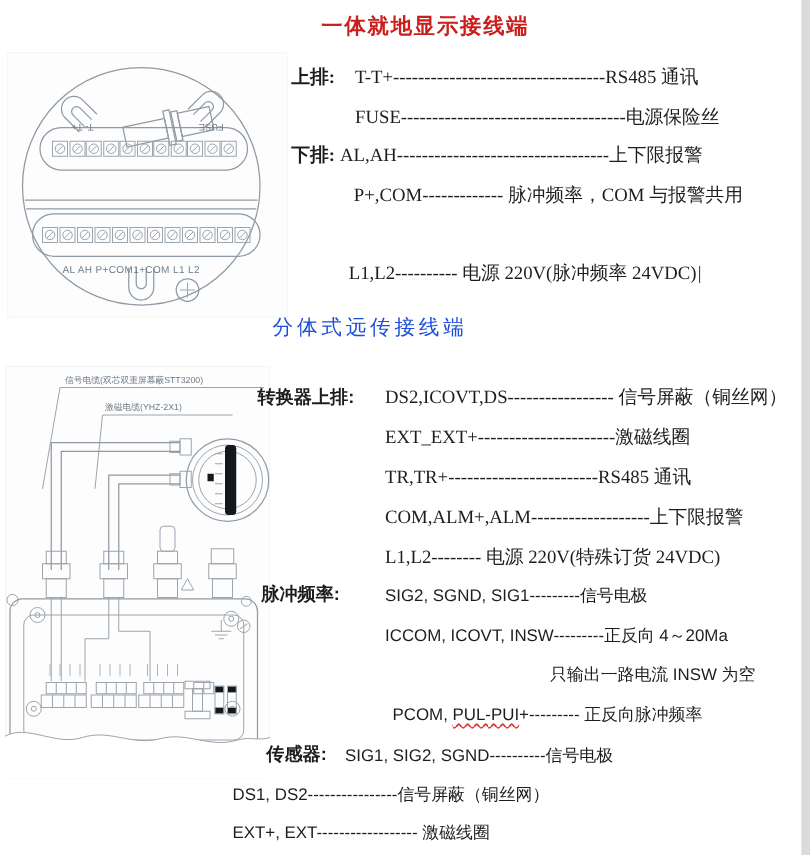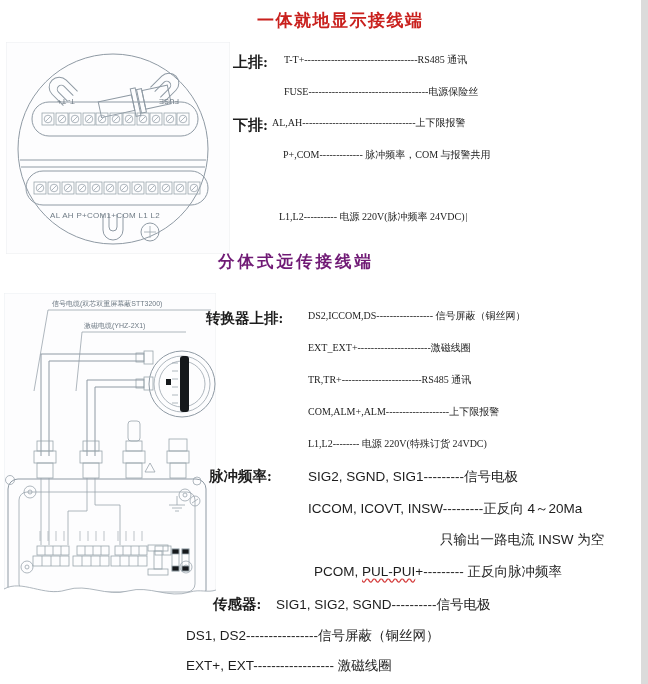--- a/index.html
+++ b/index.html
@@ -1,25 +1,25 @@
 <!DOCTYPE html>
 <html><head>
 <meta charset="utf-8">
 <style>
   html,body{margin:0;padding:0;background:#ffffff;}
   .page{position:relative;width:648px;height:684px;background:#ffffff;overflow:hidden;
         font-family:"Liberation Serif","DejaVu Serif",serif;color:#1d1d1d;}
   .abs{position:absolute;white-space:nowrap;line-height:1.15;}
   .title{font-family:"Liberation Sans","DejaVu Sans",sans-serif;font-weight:bold;
          font-size:17px;letter-spacing:1.5px;color:#c9201d;}
-  .h2{font-size:16.5px;letter-spacing:3px;color:#701a75;font-weight:bold;}
-  .serif{font-size:10px;}
+  .h2{font-size:16.5px;letter-spacing:3px;color:#1d4ed8;}
+  .serif{font-size:15px;}
   .mono{font-family:Liberation Sans, sans-serif;font-size:13.5px;}
   .lbl{font-weight:bold;font-size:15px;}
-  .lbl.hei{font-family:Liberation Serif, serif;font-size:14.5px;}
+  .lbl.hei{font-family:Liberation Sans, sans-serif;font-size:14.5px;}
   .wavy{text-decoration:underline;text-decoration-style:wavy;text-decoration-color:#d43c3c;
         text-underline-offset:2px;}
   .cursor{font-weight:normal;margin-left:1px;}
   .edge{position:absolute;right:0;top:0;width:7px;height:684px;background:#dbdbdb;}
   svg{position:absolute;}
   svg .ln{stroke:#8f9aa4;stroke-width:1;fill:none;}
   svg .ln2{stroke:#9aa5ad;stroke-width:.8;fill:none;}
   svg text{fill:#6f7b85;font-family:"Liberation Sans","DejaVu Sans",sans-serif;}
 </style>
 </head>
@@ -250,21 +250,21 @@
         <circle cx="191" cy="208" r="5"></circle>
           <line x1="188" y1="210" x2="194" y2="206"></line>
       </g>
     </g>
 
     <path d="M0 296 C 18 286, 40 304, 62 297 C 84 290, 102 304, 124 298 C 146 292, 164 306, 186 299 C 196 296, 204 300, 212 297 L212 330 L0 330 Z" fill="#ffffff" stroke="none"></path>
     <path d="M0 296 C 18 286, 40 304, 62 297 C 84 290, 102 304, 124 298 C 146 292, 164 306, 186 299 C 196 296, 204 300, 212 297" class="ln2"></path>
   </svg>
 
   <div class="abs lbl hei" style="left:206px;top:310px">转换器上排:</div>
-  <div class="abs serif" style="left:308px;top:310px">DS2,ICCOM,DS----------------- 信号屏蔽（铜丝网）</div>
+  <div class="abs serif" style="left:308px;top:310px">DS2,ICOVT,DS----------------- 信号屏蔽（铜丝网）</div>
   <div class="abs serif" style="left:308px;top:342px">EXT_EXT+----------------------激磁线圈</div>
   <div class="abs serif" style="left:308px;top:374px">TR,TR+------------------------RS485 通讯</div>
   <div class="abs serif" style="left:308px;top:406px">COM,ALM+,ALM-------------------上下限报警</div>
   <div class="abs serif" style="left:308px;top:438px">L1,L2-------- 电源 220V(特殊订货 24VDC)</div>
 
   <div class="abs lbl hei" style="left:209px;top:468px">脉冲频率:</div>
   <div class="abs mono" style="left:308px;top:469px">SIG2, SGND, SIG1---------信号电极</div>
   <div class="abs mono" style="left:308px;top:501px">ICCOM, ICOVT, INSW---------正反向 4～20Ma</div>
   <div class="abs mono" style="left:440px;top:532px">只输出一路电流 INSW 为空</div>
   <div class="abs mono" style="left:314px;top:564px"><span>PCOM, </span><span class="wavy">PUL-PUI</span><span>+--------- 正反向脉冲频率</span></div>

